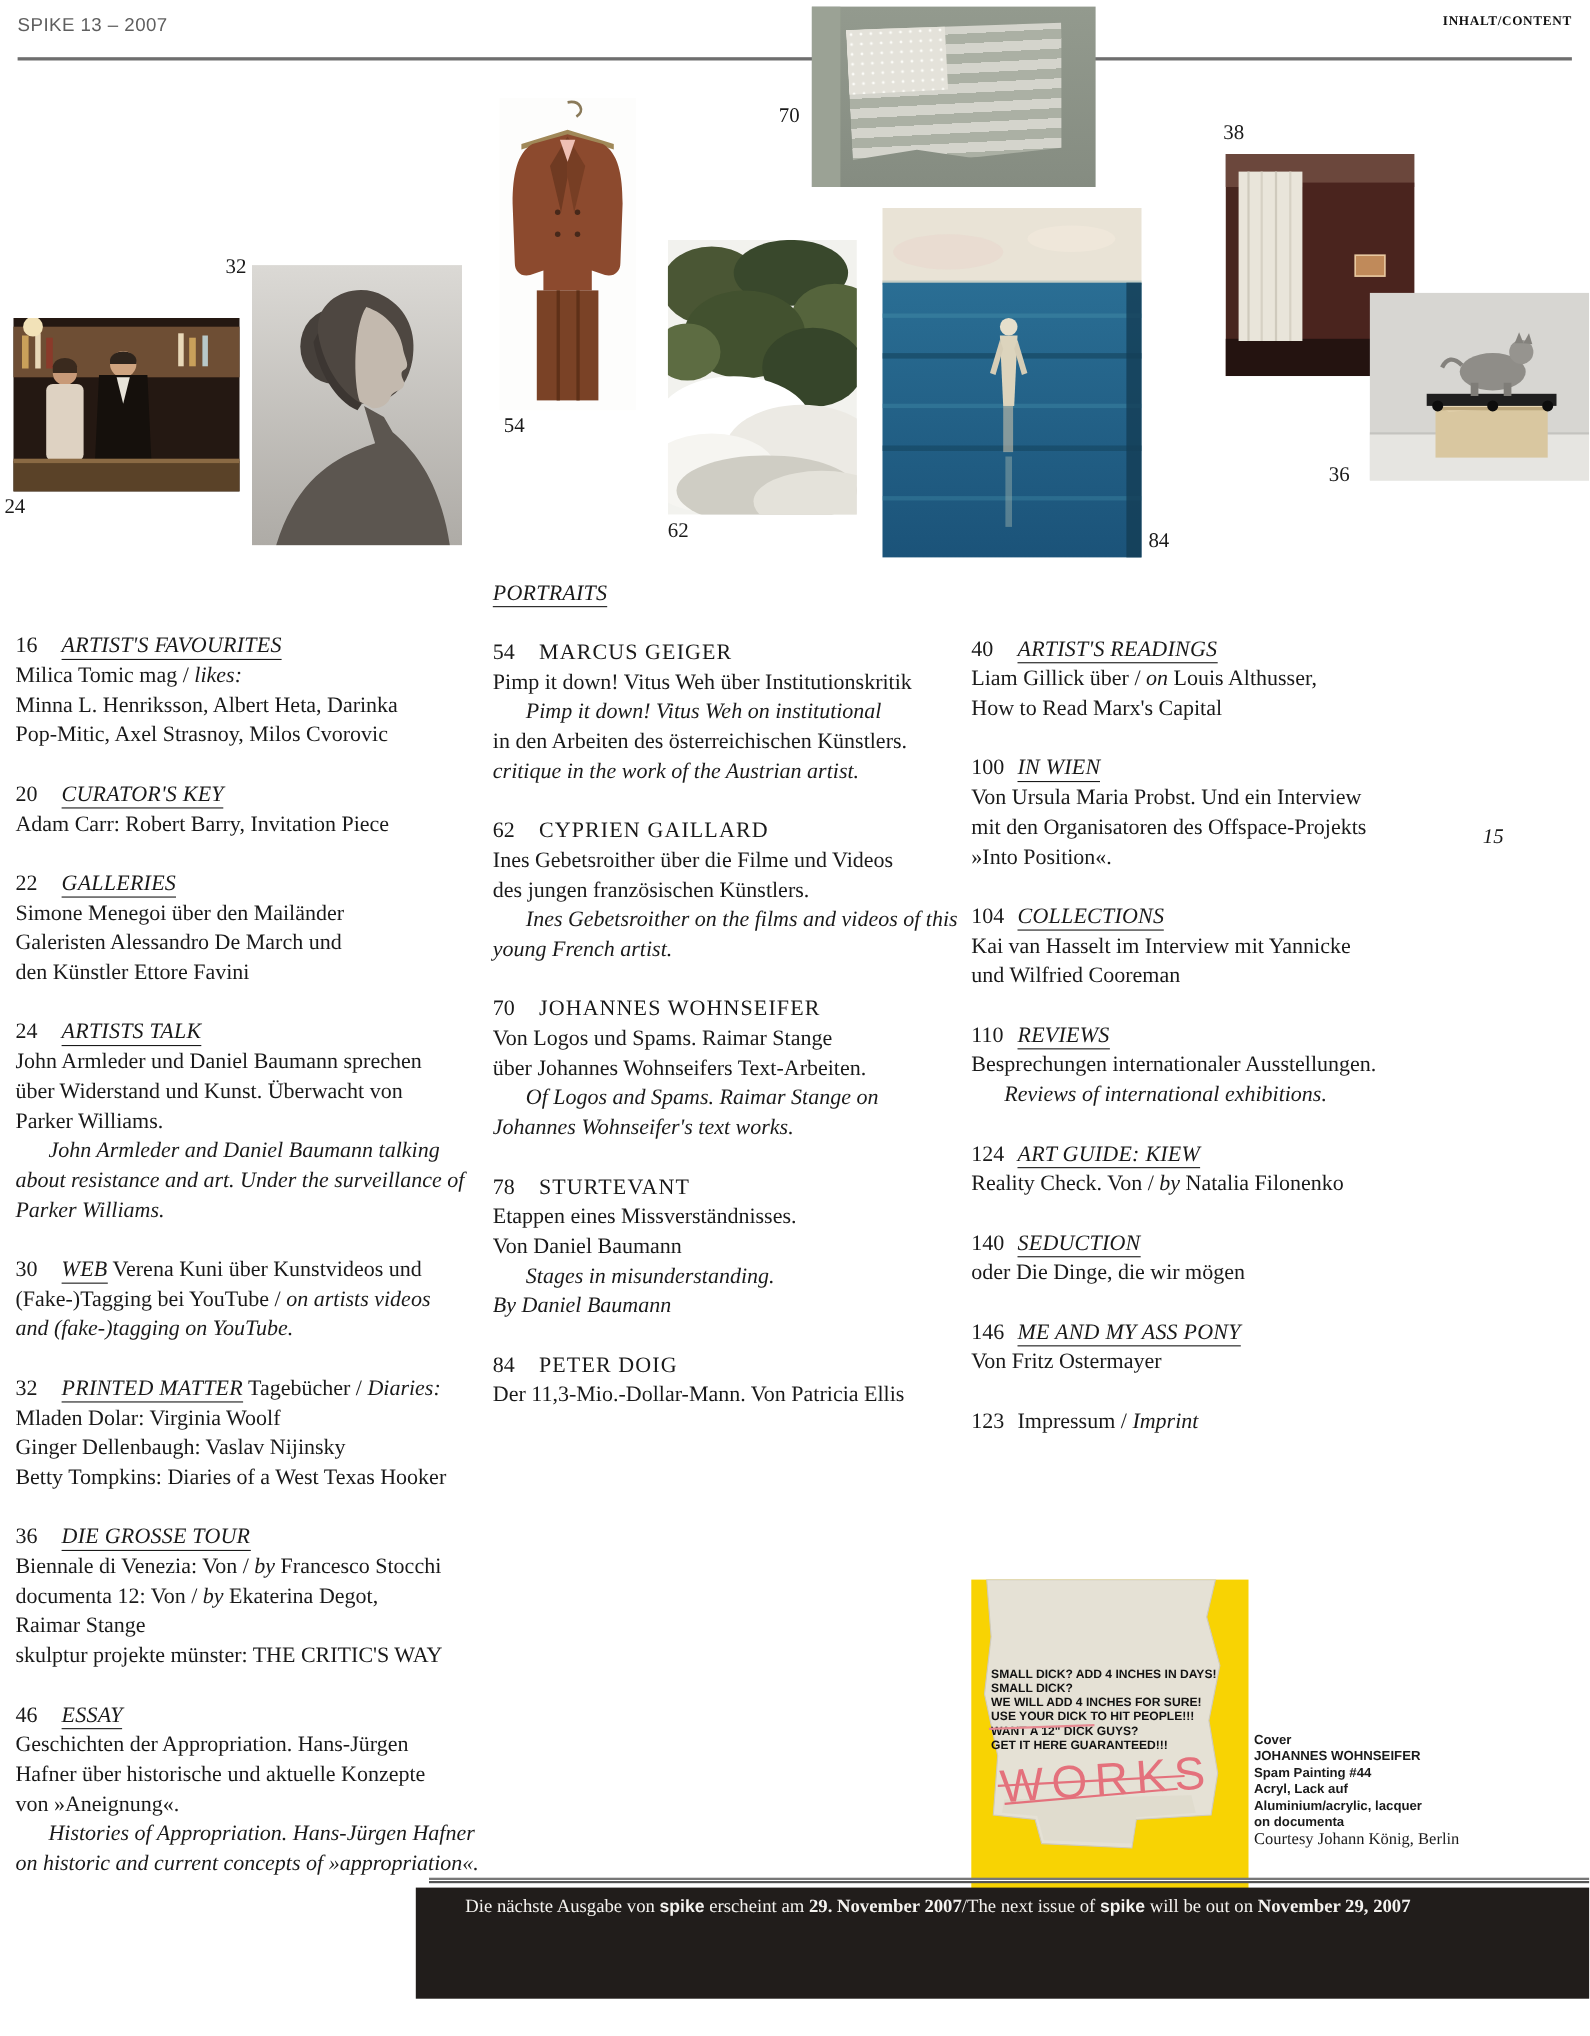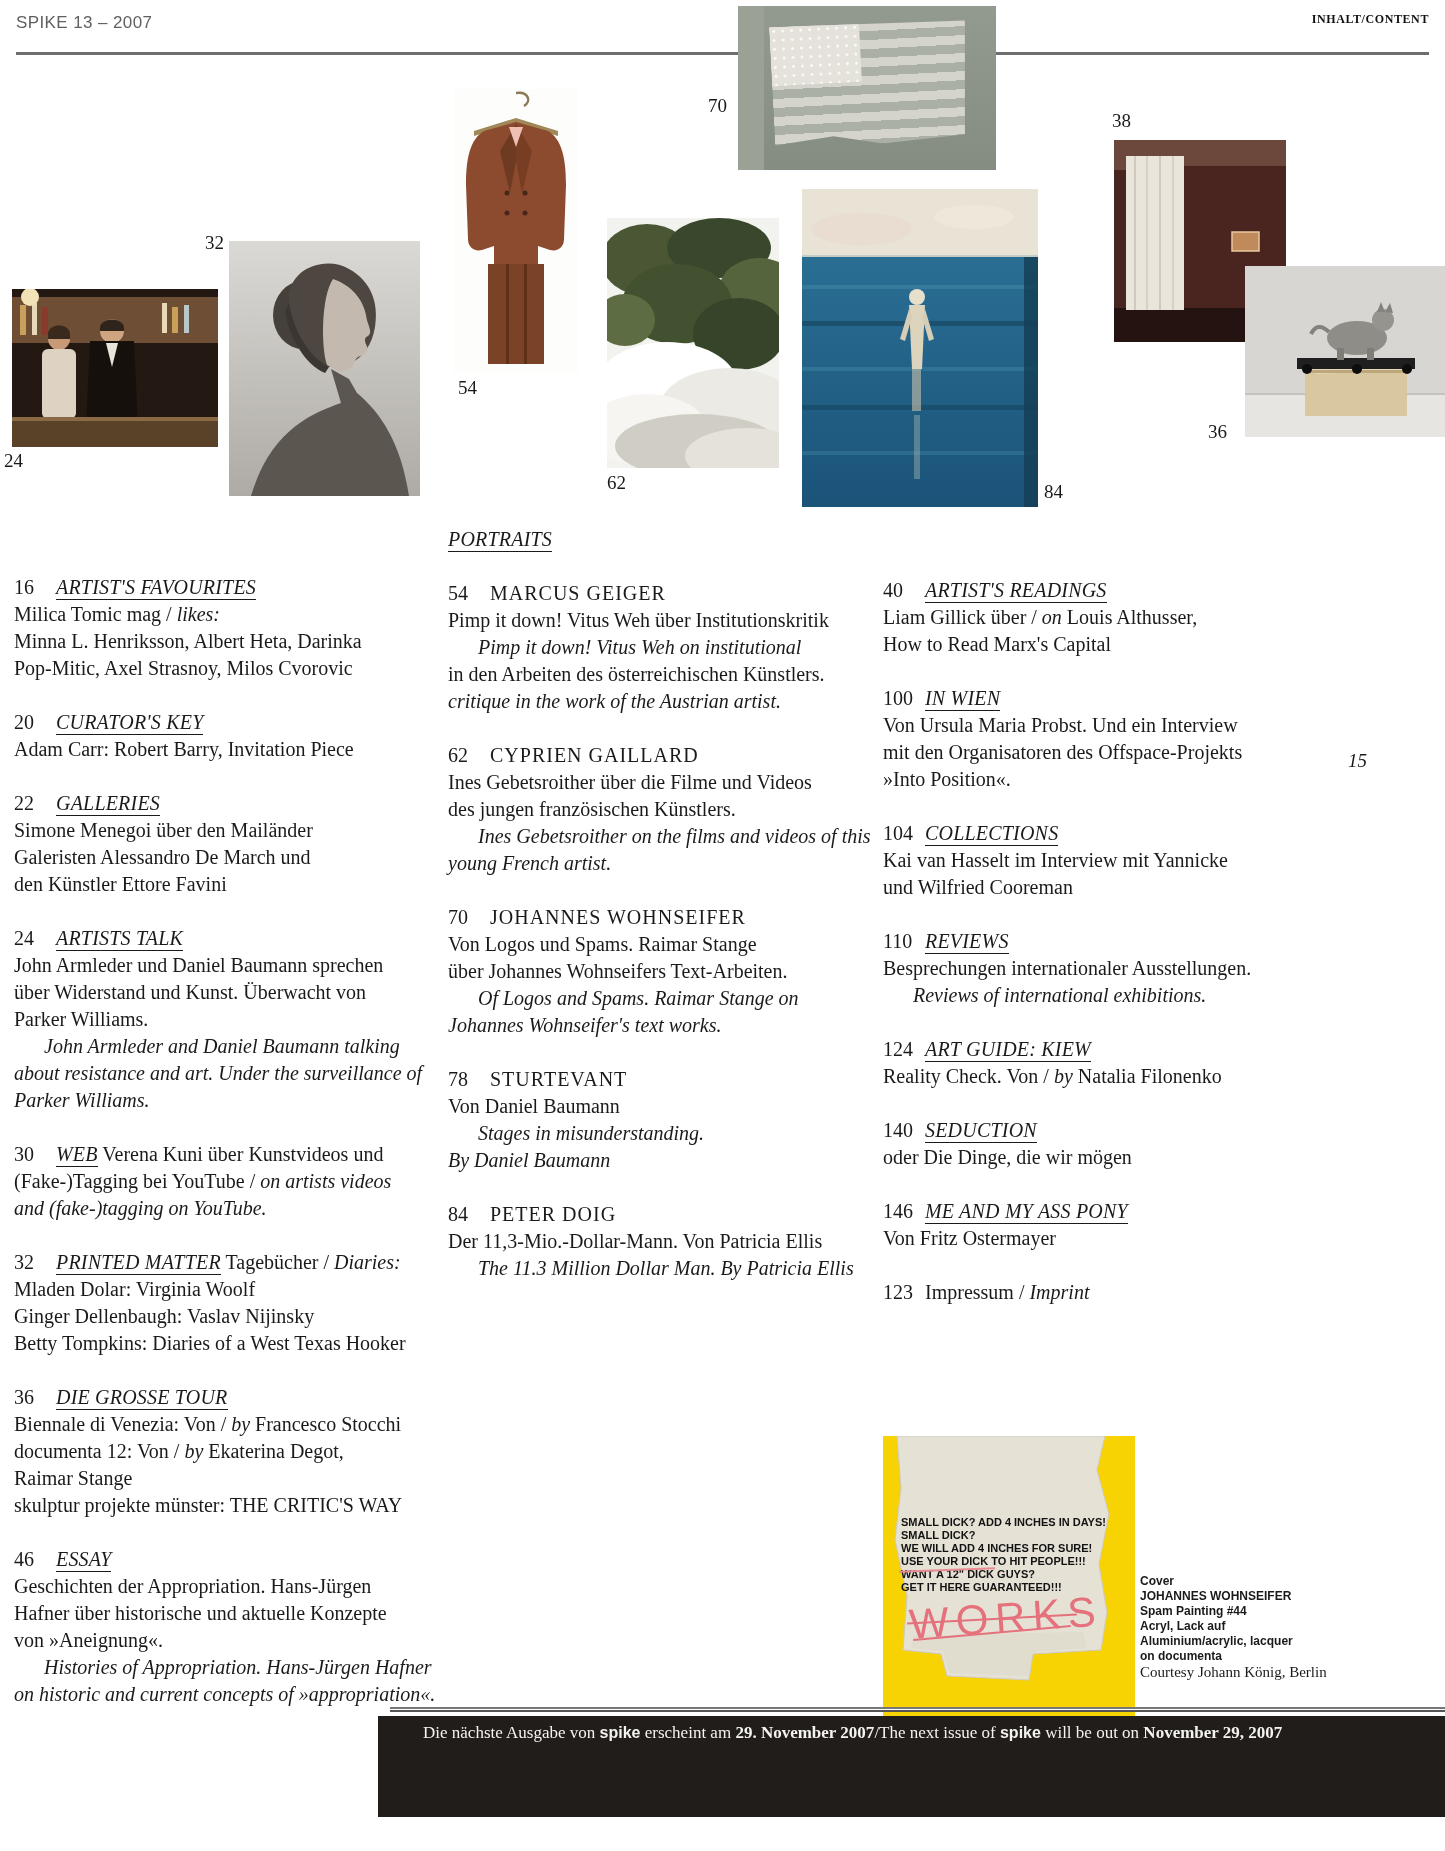--- a/index.html
+++ b/index.html
@@ -307,28 +307,28 @@
       </div>
       <div class="sec">
         <div class="line"><span class="num">70</span><span class="cap">JOHANNES WOHNSEIFER</span></div>
         <div class="line"><span>Von Logos und Spams. Raimar Stange</span></div>
         <div class="line"><span>über Johannes Wohnseifers Text-Arbeiten.</span></div>
         <div class="line ind"><span class="it">Of Logos and Spams. Raimar Stange on</span></div>
         <div class="line"><span class="it">Johannes Wohnseifer's text works.</span></div>
       </div>
       <div class="sec">
         <div class="line"><span class="num">78</span><span class="cap">STURTEVANT</span></div>
+        <div class="line"><span>Etappen eines Missverständnisses.</span></div>
         <div class="line"><span>Von Daniel Baumann</span></div>
         <div class="line ind"><span class="it">Stages in misunderstanding.</span></div>
         <div class="line"><span class="it">By Daniel Baumann</span></div>
       </div>
       <div class="sec">
         <div class="line"><span class="num">84</span><span class="cap">PETER DOIG</span></div>
         <div class="line"><span>Der 11,3-Mio.-Dollar-Mann. Von Patricia Ellis</span></div>
-        <div class="line ind"><span class="it">The 11.3 Million Dollar Man. By Patricia Ellis</span></div>
       </div>
     </div>
   <div class="toc-col" id="col-2">
       <div class="sec">
         <div class="line"><span class="num">40</span><span class="hd">ARTIST'S READINGS</span></div>
         <div class="line"><span>Liam Gillick über / </span><span class="it">on</span><span> Louis Althusser,</span></div>
         <div class="line"><span>How to Read Marx's Capital</span></div>
       </div>
       <div class="sec">
         <div class="line"><span class="num">100</span><span class="hd">IN WIEN</span></div>

